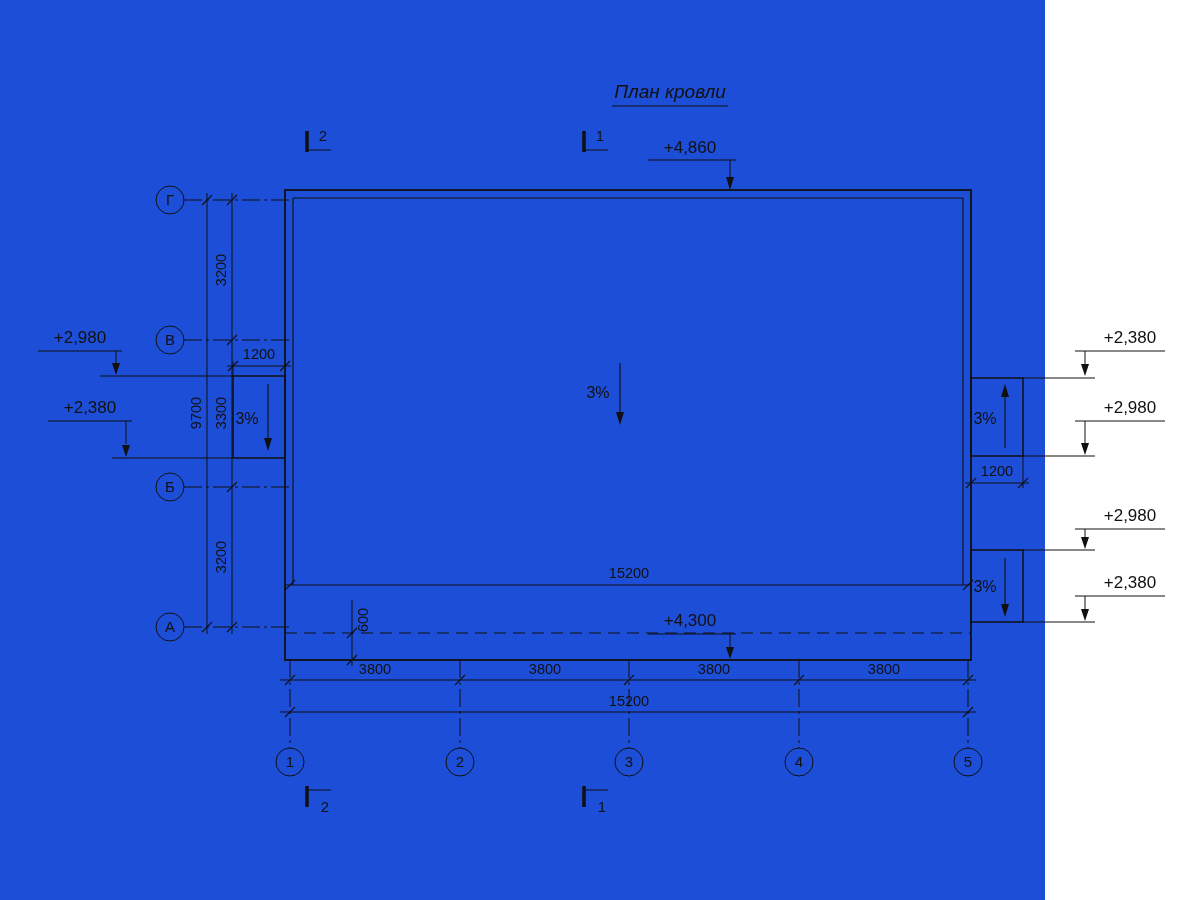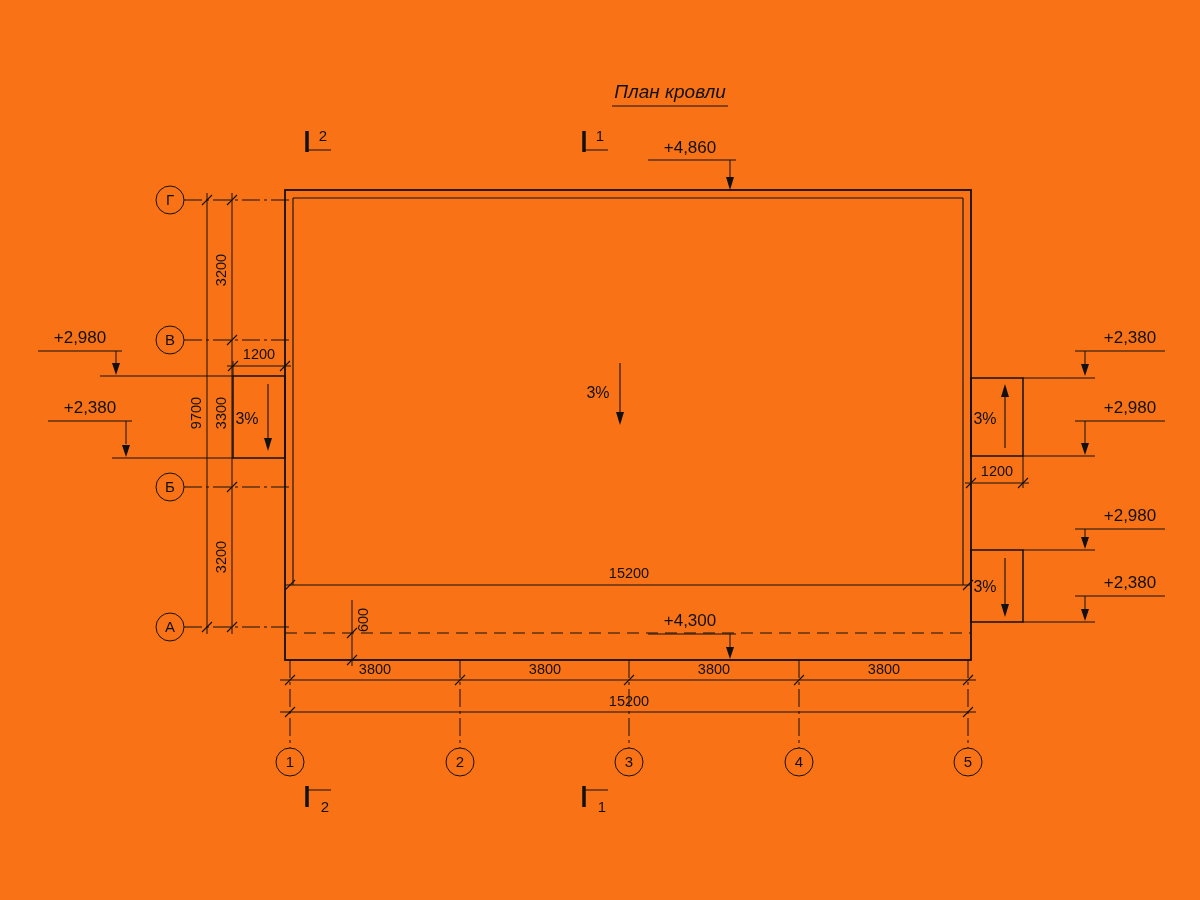--- a/index.html
+++ b/index.html
@@ -1,17 +1,17 @@
 <!DOCTYPE html>
 <html><head>
 <meta charset="utf-8">
 <style>
   html,body{margin:0;padding:0;background:#ffffff;}
   .canvas{
-    position:relative;width:1200px;height:900px;background:#f97316;
+    position:relative;width:1045px;height:900px;background:#1d4ed8;
     font-family:"Liberation Sans", sans-serif;
   }
   svg{display:block;}
   svg text{fill:#111;font-family:"Liberation Sans", sans-serif;}
   .t-title{font-size:19px;font-style:italic;}
   .t-dim{font-size:14.5px;}
   .t-elev{font-size:17px;}
   .t-grid{font-size:15px;}
   .t-slope{font-size:16px;}
   .t-sec{font-size:15px;}

